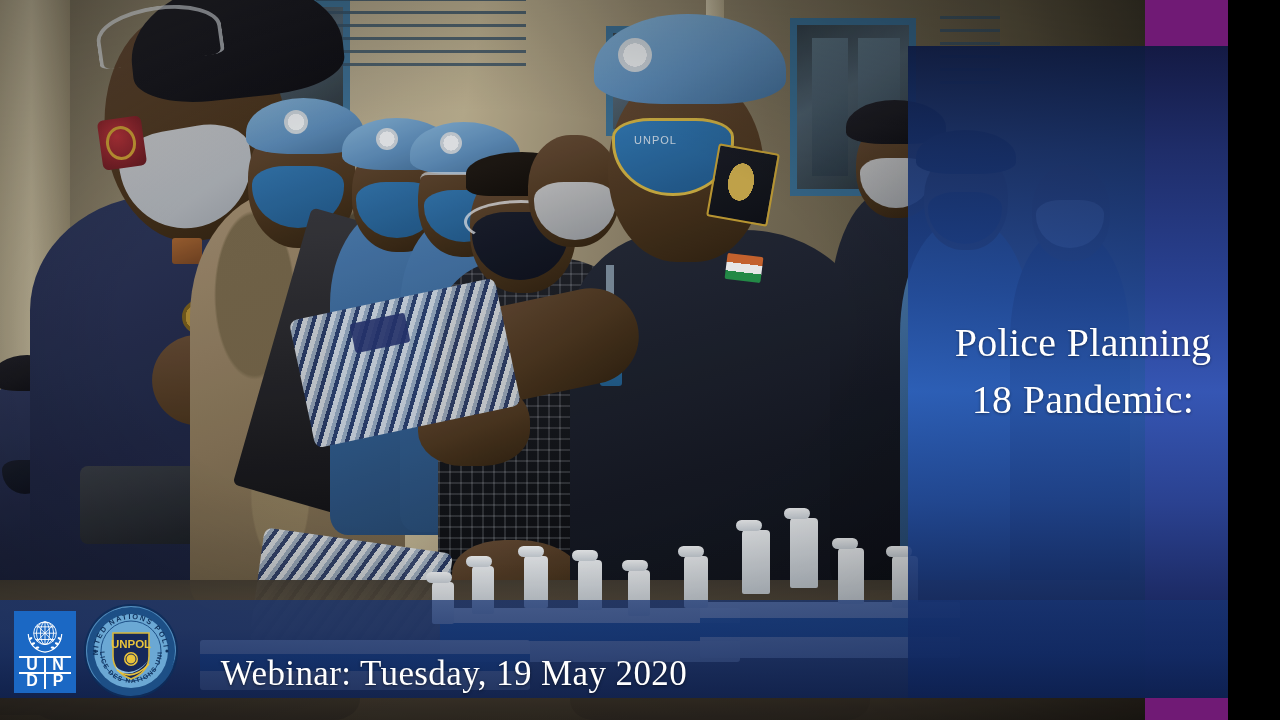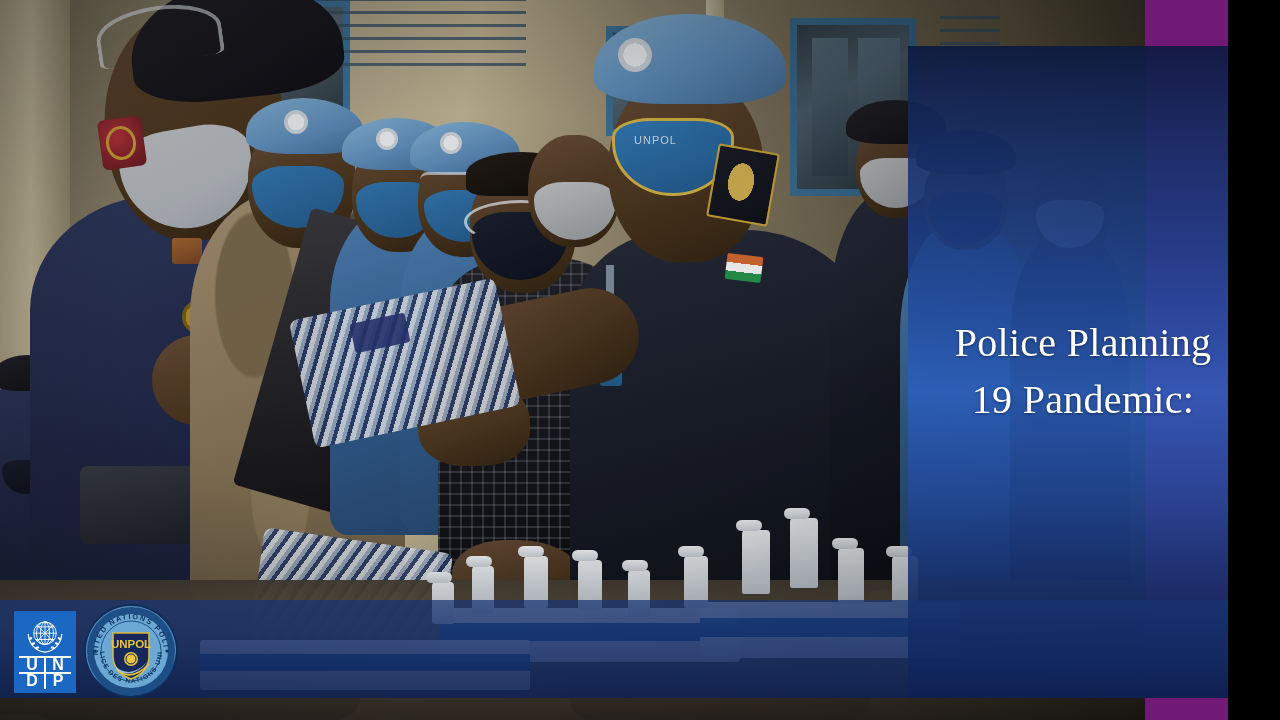--- a/index.html
+++ b/index.html
@@ -305,21 +305,21 @@
     <div class="layer pump" style="left:838px; bottom:116px; width:26px; height:56px;"></div>
     <div class="layer pump" style="left:892px; bottom:112px; width:26px; height:52px;"></div>
     <div class="layer pump" style="left:432px; bottom:96px; width:22px; height:42px;"></div>
 
     <div id="photo-vignette"></div>
   </div>
 
   <div id="title-panel">
     <div id="title-text">
         <div>Police Planning</div>
-        <div>19 Pandemic:</div>
+        <div>18 Pandemic:</div>
       </div>
   </div>
 
   <div id="bottom-band"></div>
 
   <div id="undp-logo">
     <svg id="undp-emblem" viewBox="0 0 100 84">
       <g fill="none" stroke="#ffffff" stroke-width="2">
         <circle cx="50" cy="38" r="25"></circle>
         <ellipse cx="50" cy="38" rx="10" ry="25"></ellipse>
@@ -376,14 +376,15 @@
       <circle cx="81" cy="45" r="1.6" fill="#10315c"></circle>
       <path d="M27 27 H63 V50 Q63 66 45 73 Q27 66 27 50 Z" fill="#16285a" stroke="#d8b63c" stroke-width="1.6"></path>
       <text x="45" y="42" text-anchor="middle" font-size="11.5" font-weight="bold" font-family="Liberation Sans, sans-serif" fill="#e9c33c">UNPOL</text>
       <circle cx="45" cy="53" r="7" fill="#e9c33c"></circle>
       <circle cx="45" cy="53" r="5" fill="none" stroke="#16285a" stroke-width="1"></circle>
       <path d="M29 60 Q45 74 62 55 Q50 72 32 66 Z" fill="#9fd0ee" opacity=".9"></path>
       <path d="M31 64 Q46 76 63 58" fill="none" stroke="#e9c33c" stroke-width="1.6"></path>
     </svg>
   </div>
 
+  <div id="webinar-line">Webinar: Tuesday, 19 May 2020</div>
 
 </div>
 
 </body></html>

